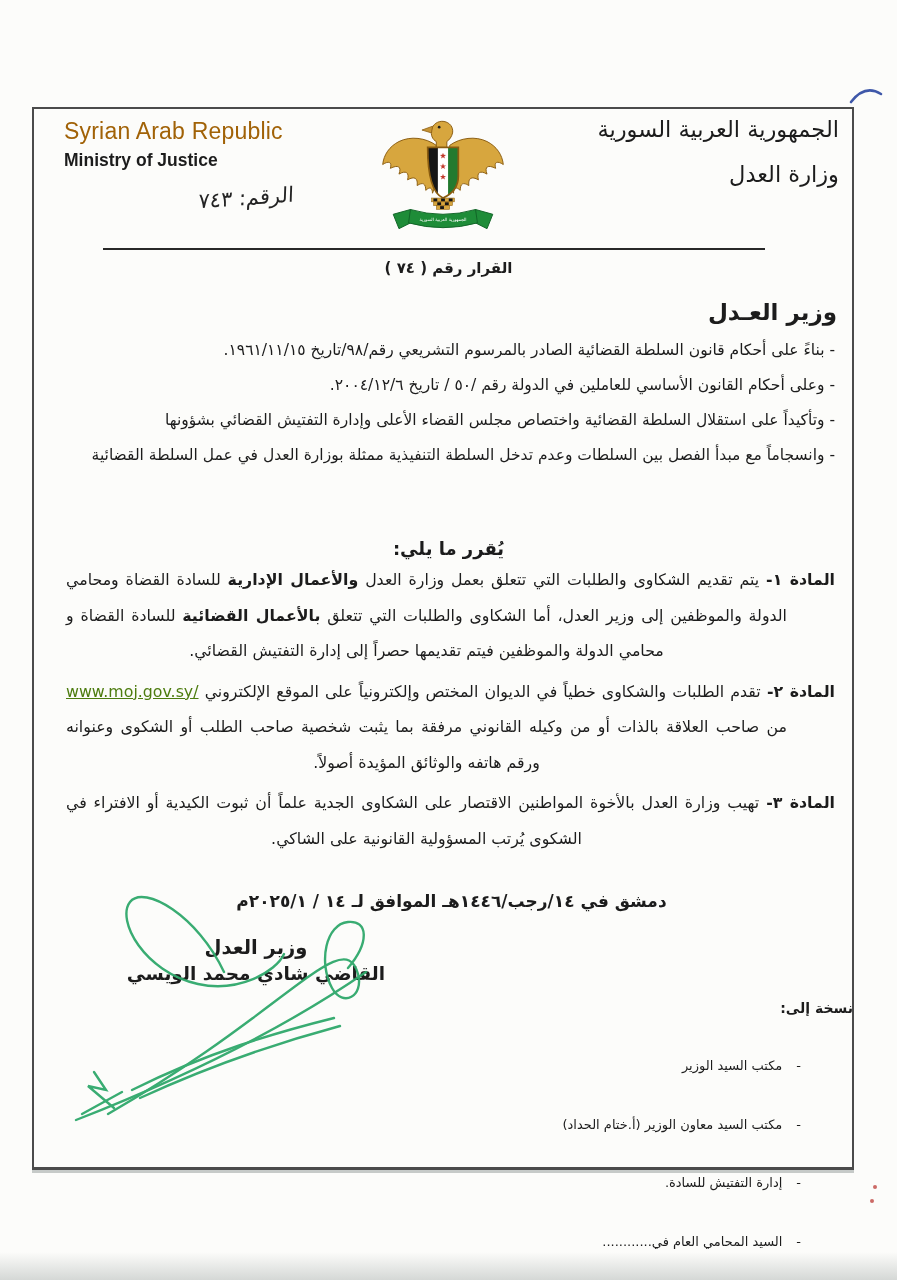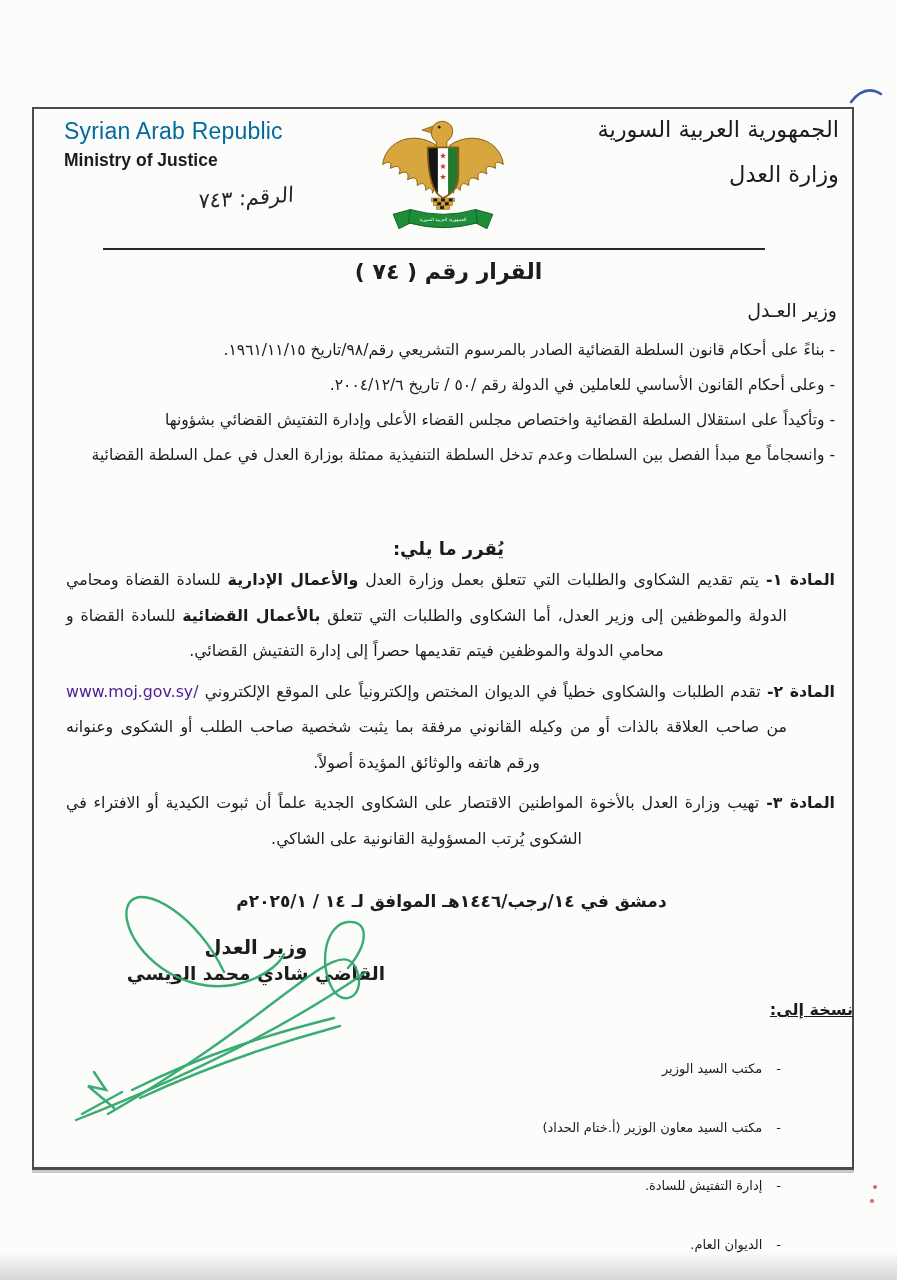--- a/index.html
+++ b/index.html
@@ -3,58 +3,58 @@
 <meta charset="utf-8">
 <style>
   html,body{margin:0;padding:0;background:#e8e8e6;}
   .page{position:relative;width:897px;height:1280px;margin:0 auto;background:#fcfcfa;
         font-family:"DejaVu Sans",sans-serif;color:#1c1c1c;overflow:hidden;}
   .frame{position:absolute;left:32px;top:107px;width:818px;height:1058px;
          border:2px solid #4b4b4b;border-bottom-width:3px;
          box-shadow:0 3px 0 rgba(110,120,118,.38);}
   
   .hdr-en{position:absolute;left:64px;top:118px;width:250px;font-family:"Liberation Sans","DejaVu Sans",sans-serif;}
-  .hdr-en .l1{font-size:23px;color:#0369a1;letter-spacing:.2px;}
+  .hdr-en .l1{font-size:23px;color:#a16207;letter-spacing:.2px;}
   .hdr-en .l2{font-size:17.5px;font-weight:700;margin-top:5px;}
   .handwritten{position:absolute;left:84px;top:190px;width:210px;direction:rtl;
                font-size:21px;color:#242424;transform:rotate(-4deg) skewX(-6deg);
                letter-spacing:1px;}
   .hdr-ar{position:absolute;right:58px;top:116px;width:270px;direction:rtl;text-align:right;}
   .hdr-ar .l1{font-size:22.5px;}
   .hdr-ar .l2{font-size:22.5px;margin-top:19px;}
   .emblem{position:absolute;left:376px;top:112px;width:134px;height:128px;}
   .sep{position:absolute;left:103px;top:248px;width:662px;height:2px;background:#282828;}
   .bluemark{position:absolute;left:849px;top:82px;width:34px;height:26px;}
   .reddot{position:absolute;width:4px;height:4px;border-radius:50%;background:#bf4540;opacity:.8;}
   
   .title{position:absolute;left:0;right:0;top:259px;text-align:center;direction:rtl;
-         font-size:22px;font-weight:700;}
-  .issuer{position:absolute;right:60px;top:299px;direction:rtl;font-size:19px;font-weight:400;}
+         font-size:15px;font-weight:700;}
+  .issuer{position:absolute;right:60px;top:299px;direction:rtl;font-size:23px;font-weight:700;}
   .preamble{position:absolute;right:62px;left:66px;top:333px;direction:rtl;
             font-size:15.5px;line-height:35px;}
   .pre-item{text-align:justify;padding-right:16px;text-indent:-16px;margin:0;}
   .center-last{text-align-last:center;}
   .decide{position:absolute;left:0;right:0;top:538px;text-align:center;direction:rtl;
           font-size:18px;font-weight:700;}
   .articles{position:absolute;right:62px;left:66px;top:562px;direction:rtl;
             font-size:15.8px;line-height:35.5px;}
   .article{text-align:justify;padding-right:48px;text-indent:-48px;margin:0 0 5px 0;}
   .b{font-weight:700;}
-  .url{color:#4c1d95;cursor:pointer;}
+  .url{color:#4d7c0f;text-decoration:underline;cursor:pointer;}
   .date-line{position:absolute;left:6px;right:0;top:891px;text-align:center;direction:rtl;
              font-size:17px;font-weight:700;}
   
   .sig-block{position:absolute;left:116px;top:936px;width:280px;text-align:center;direction:rtl;}
   .sig-title{font-size:19.5px;font-weight:700;}
   .sig-name{font-size:18.5px;font-weight:700;margin-top:4px;}
   .sig-ink{position:absolute;left:48px;top:876px;width:406px;height:252px;pointer-events:none;}
   
   .copy{position:absolute;right:44px;top:1000px;width:330px;direction:rtl;text-align:right;}
-  .copy-head{font-size:16px;font-weight:700;text-decoration:underline;margin-bottom:9px;}
-  .copy-item{font-size:13px;line-height:17.5px;padding-right:72px;margin-top:41px;}
+  .copy-head{font-size:14px;font-weight:700;margin-bottom:9px;}
+  .copy-item{font-size:13px;line-height:17.5px;padding-right:52px;margin-top:41px;}
   .copy-item .dash{display:inline-block;margin-left:14px;}
   .scan-shadow{position:absolute;left:0;bottom:0;width:100%;height:28px;
                background:linear-gradient(180deg,rgba(0,0,0,0) 0%,rgba(122,132,130,.3) 100%);}
 </style>
 </head>
 <body>
 
 <div class="page">
 
   <svg class="bluemark" viewBox="0 0 34 26">
@@ -155,20 +155,21 @@
       <path d="M46,196 L58,214 L40,210 L66,232"></path>
       <path d="M34,238 L74,216"></path>
     </g>
   </svg>
 
   <div class="copy">
     <div class="copy-head">نسخة إلى:</div>
     <div class="copy-item"><span class="dash">-</span><span>مكتب السيد الوزير</span></div>
     <div class="copy-item"><span class="dash">-</span><span>مكتب السيد معاون الوزير (أ.ختام الحداد)</span></div>
     <div class="copy-item"><span class="dash">-</span><span>إدارة التفتيش للسادة.</span></div>
+    <div class="copy-item"><span class="dash">-</span><span>السيد المحامي العام في............</span></div>
     <div class="copy-item"><span class="dash">-</span><span>الديوان العام.</span></div>
     <div class="copy-item"><span class="dash">-</span><span>المحفوظات</span></div>
   </div>
 
   <div class="reddot" style="left:873px;top:1185px;"></div>
   <div class="reddot" style="left:870px;top:1199px;"></div>
   <div class="scan-shadow"></div>
 </div>
 
 </body></html>

